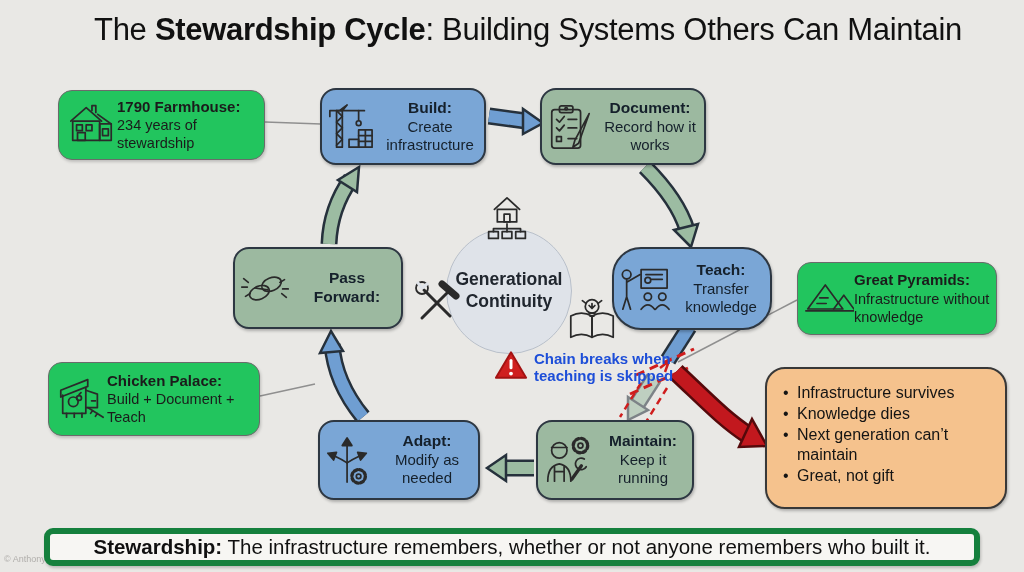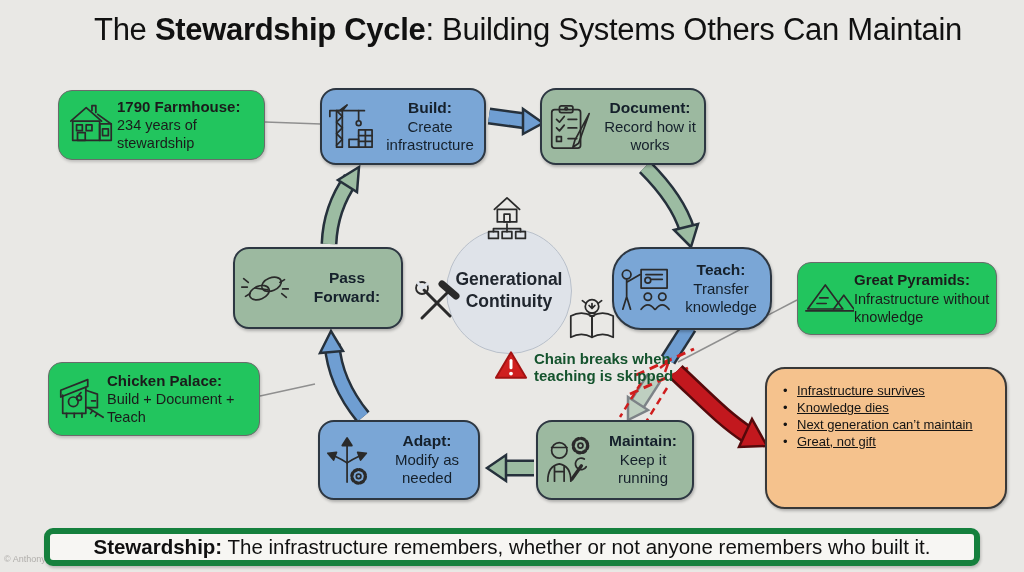--- a/index.html
+++ b/index.html
@@ -48,31 +48,31 @@
   .circle {
     position:absolute; z-index:2; left:446px; top:228px;
     width:126px; height:126px; border-radius:50%;
     background:#dfe3e9; border:1px solid #b9c0ca;
     display:flex; align-items:center; justify-content:center;
     text-align:center; font-weight:bold; font-size:17.5px; line-height:1.25; color:#20262e;
   }
   .circle-icon { position:absolute; z-index:3; }
 
   .warning-wrap { position:absolute; z-index:3; left:494px; top:350px; display:flex; gap:6px; align-items:flex-start; }
-  .warning-text { width:160px; font-size:15px; line-height:1.15; font-weight:bold; color:#14532d; }
+  .warning-text { width:160px; font-size:15px; line-height:1.15; font-weight:bold; color:#1d4ed8; }
 
   .consequences {
     position:absolute; z-index:2; left:765px; top:367px; width:242px; height:142px;
     background:#f5c28d; border:2px solid #383838; border-radius:20px;
     padding:14px 12px 8px 14px;
     box-shadow:1px 2px 3px rgba(0,0,0,0.25);
   }
   .consequences ul { list-style:none; }
   .consequences li {
-    font-size:13px; line-height:1.3; color:#141414; padding-left:16px; position:relative;text-decoration:underline;
+    font-size:16px; line-height:1.3; color:#141414; padding-left:16px; position:relative;
   }
   .consequences li::before { content:"•"; position:absolute; left:2px; }
 
   .footer {
     position:absolute; z-index:2; left:44px; top:528px; width:936px; height:38px;
     background:#f7f6f3; border:6px solid #15803d; border-radius:9px;
     display:flex; align-items:center; justify-content:center;
     font-size:20.5px; color:#101010; box-shadow:1px 2px 3px rgba(0,0,0,0.2);
   }
   .footer .b { font-weight:bold; }

